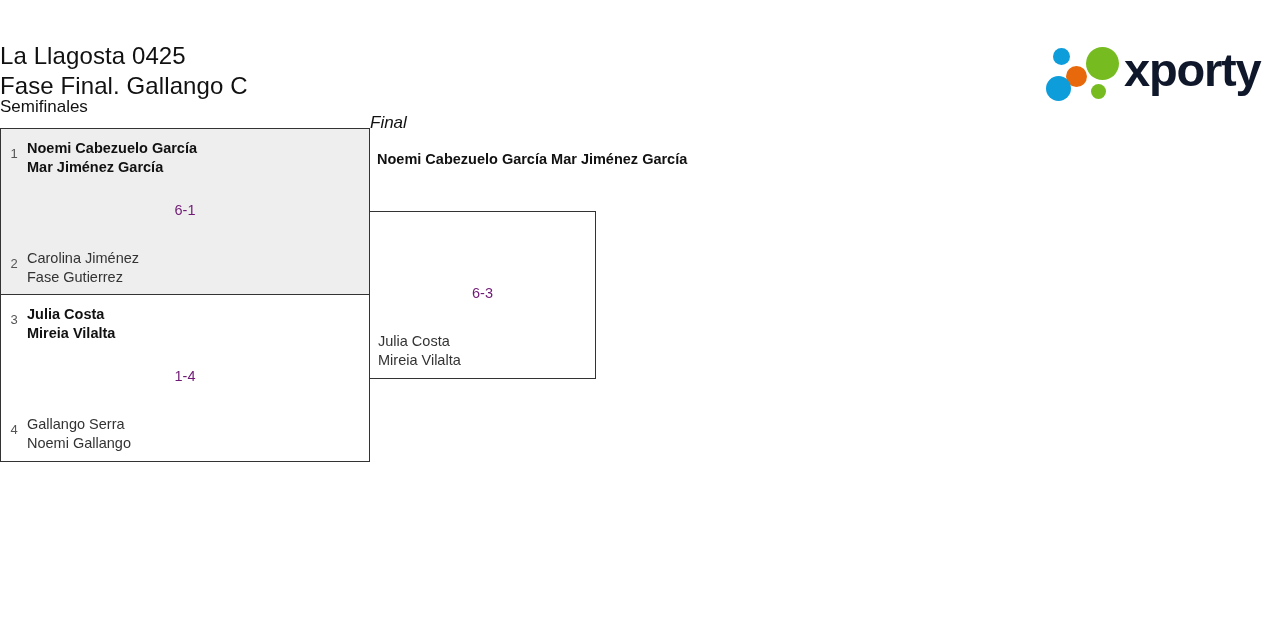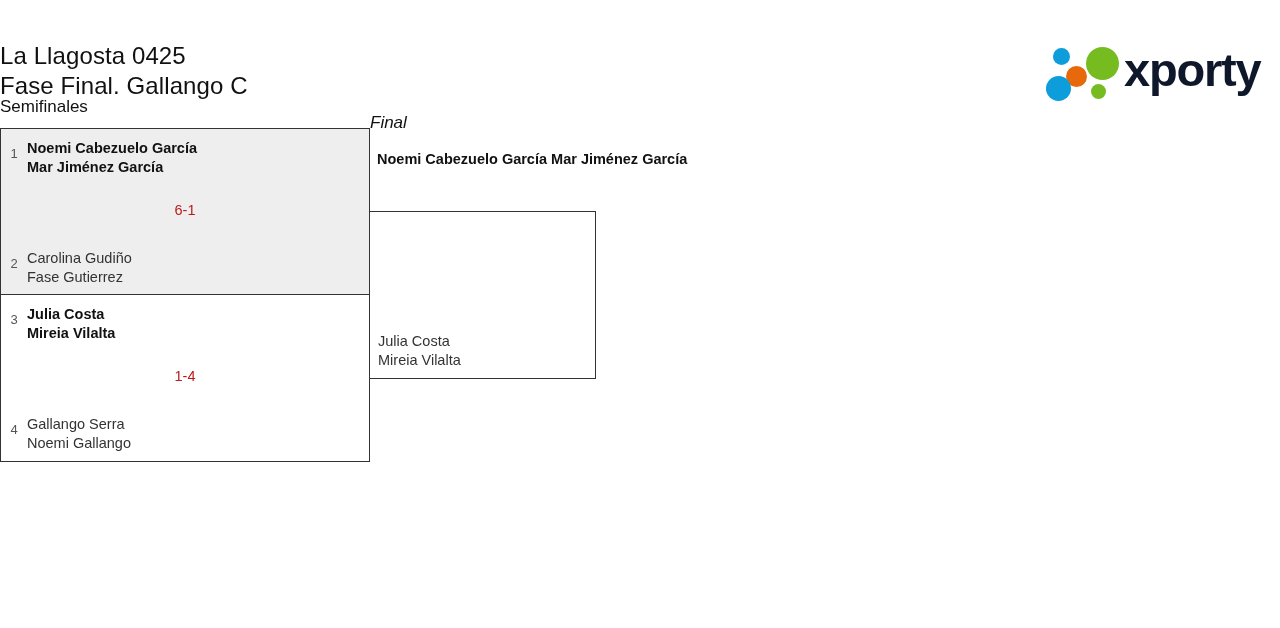--- a/index.html
+++ b/index.html
@@ -127,21 +127,21 @@
   .slot-bottom { top: 120px; }
   .seed.slot-top    { top: 17px; }
   .seed.slot-bottom { top: 127px; }
 
   .score {
     position: absolute;
     left: 0;
     width: 100%;
     text-align: center;
     font-size: 14.5px;
-    color: #b91c1c;
+    color: #701a75;
     top: 73px;
   }
 
   
   .advancer {
     position: absolute;
     font-size: 14.5px;
     line-height: 19px;
     white-space: nowrap;
     font-weight: 700;
@@ -180,21 +180,21 @@
 
   <div class="match shaded" id="match-sf-1">
     <span class="seed slot-top">1</span>
     <div class="team winner slot-top">
       <span class="nm">Noemi Cabezuelo García</span>
       <span class="nm">Mar Jiménez García</span>
     </div>
     <div class="score">6-1</div>
     <span class="seed slot-bottom">2</span>
     <div class="team loser slot-bottom">
-      <span class="nm">Carolina Gudiño</span>
+      <span class="nm">Carolina Jiménez</span>
       <span class="nm">Fase Gutierrez</span>
     </div>
   </div>
 
   <div class="match" id="match-sf-2">
     <span class="seed slot-top">3</span>
     <div class="team winner slot-top">
       <span class="nm">Julia Costa</span>
       <span class="nm">Mireia Vilalta</span>
     </div>
@@ -205,19 +205,20 @@
       <span class="nm">Noemi Gallango</span>
     </div>
   </div>
 
   <div class="advancer" id="advancer-final">
     <span class="nm">Noemi Cabezuelo García</span>
     <span class="nm">Mar Jiménez García</span>
   </div>
 
   <div class="match" id="match-f-1">
+    <div class="score">6-3</div>
     <div class="team loser slot-bottom" style="left:8px;">
       <span class="nm">Julia Costa</span>
       <span class="nm">Mireia Vilalta</span>
     </div>
   </div>
 
 </div>
 
 </body></html>

